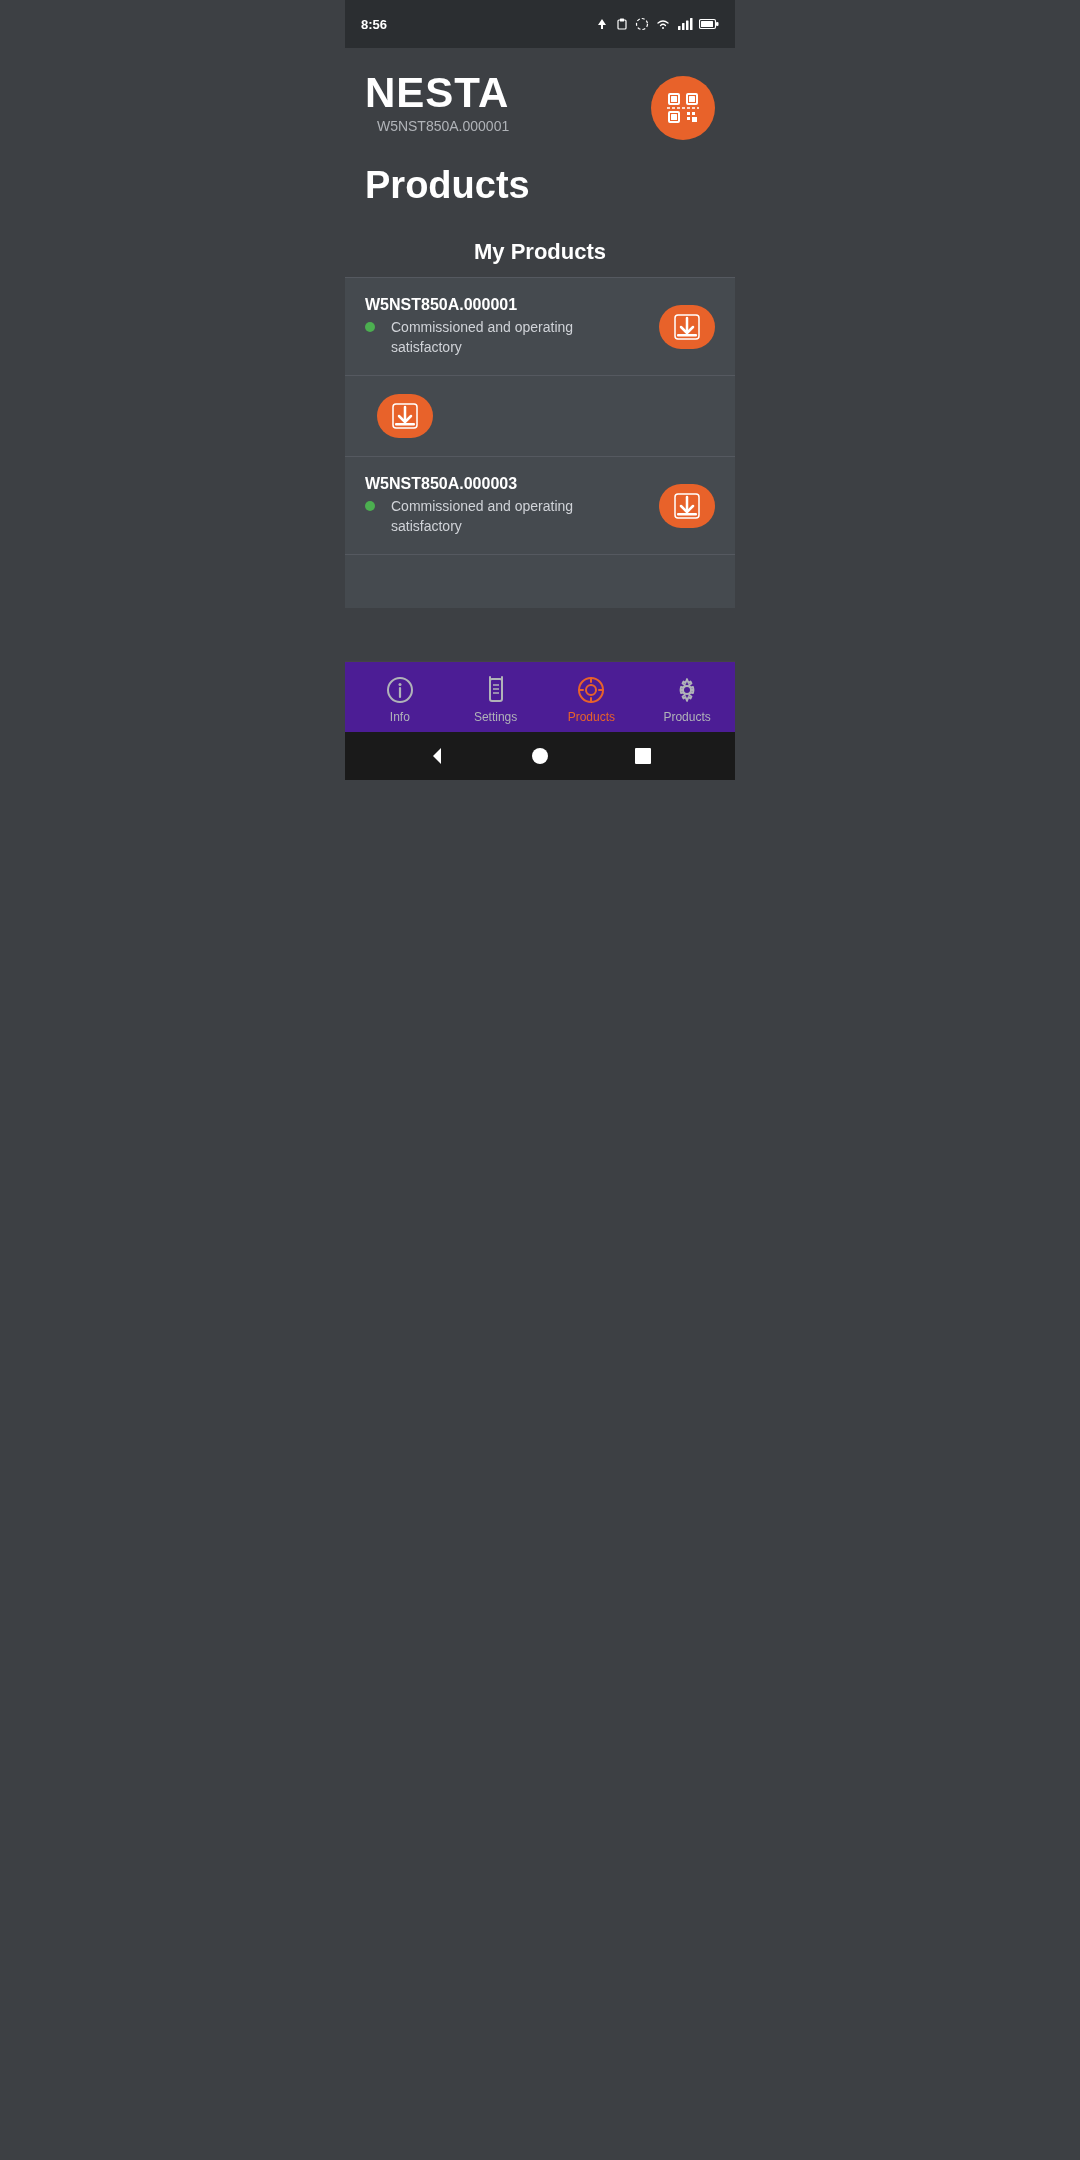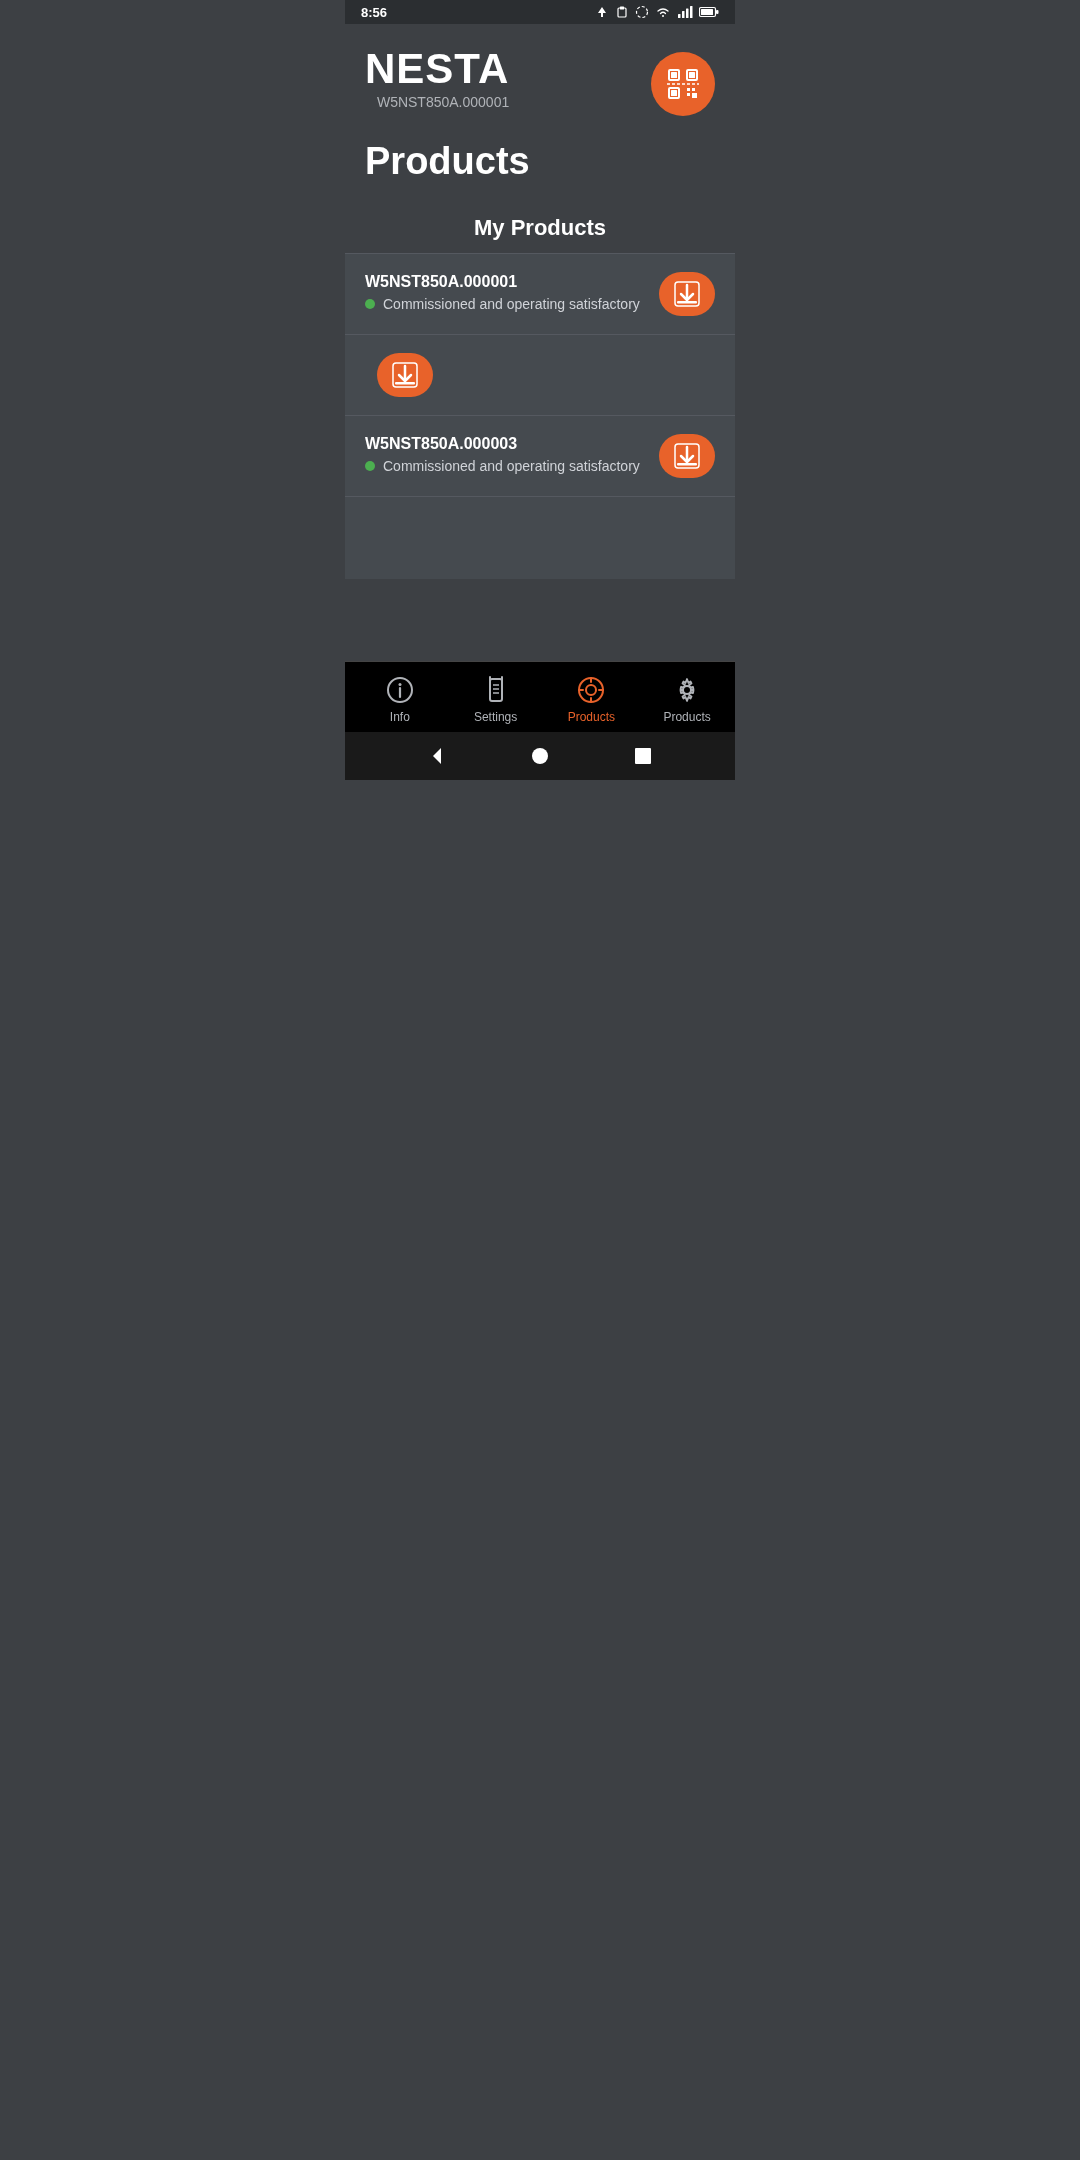--- a/index.html
+++ b/index.html
@@ -22,21 +22,21 @@
       overflow-x: hidden;
     }
 
     
     .status-bar {
       background-color: #2b2e31;
       display: flex;
       justify-content: space-between;
       align-items: center;
       padding: 10px 16px;
-      height: 24px;
+      height: 48px;
     }
 
     .status-time {
       font-size: 13px;
       font-weight: bold;
       color: #ffffff;
     }
 
     .status-icons {
       display: flex;
@@ -143,21 +143,21 @@
     .product-id {
       font-size: 16px;
       font-weight: 600;
       color: #ffffff;
       margin-bottom: 4px;
     }
 
     .product-status {
       display: flex;
       align-items: flex-start;
-      gap: 8px;
+      gap: 16px;
     }
 
     .status-dot {
       width: 10px;
       height: 10px;
       border-radius: 50%;
       margin-top: 4px;
       flex-shrink: 0;
     }
 
@@ -184,21 +184,21 @@
       align-items: center;
       justify-content: center;
       border: none;
       cursor: pointer;
       flex-shrink: 0;
       margin-left: 12px;
     }
 
     
     .bottom-nav {
-      background-color: #000000;
+      background-color: #4c1d95;
       display: flex;
       flex-direction: row;
       justify-content: space-around;
       align-items: center;
       padding: 12px 0 8px 7px;
       border-top: 1px solid #444;
     }
 
     .nav-item {
       display: flex;

